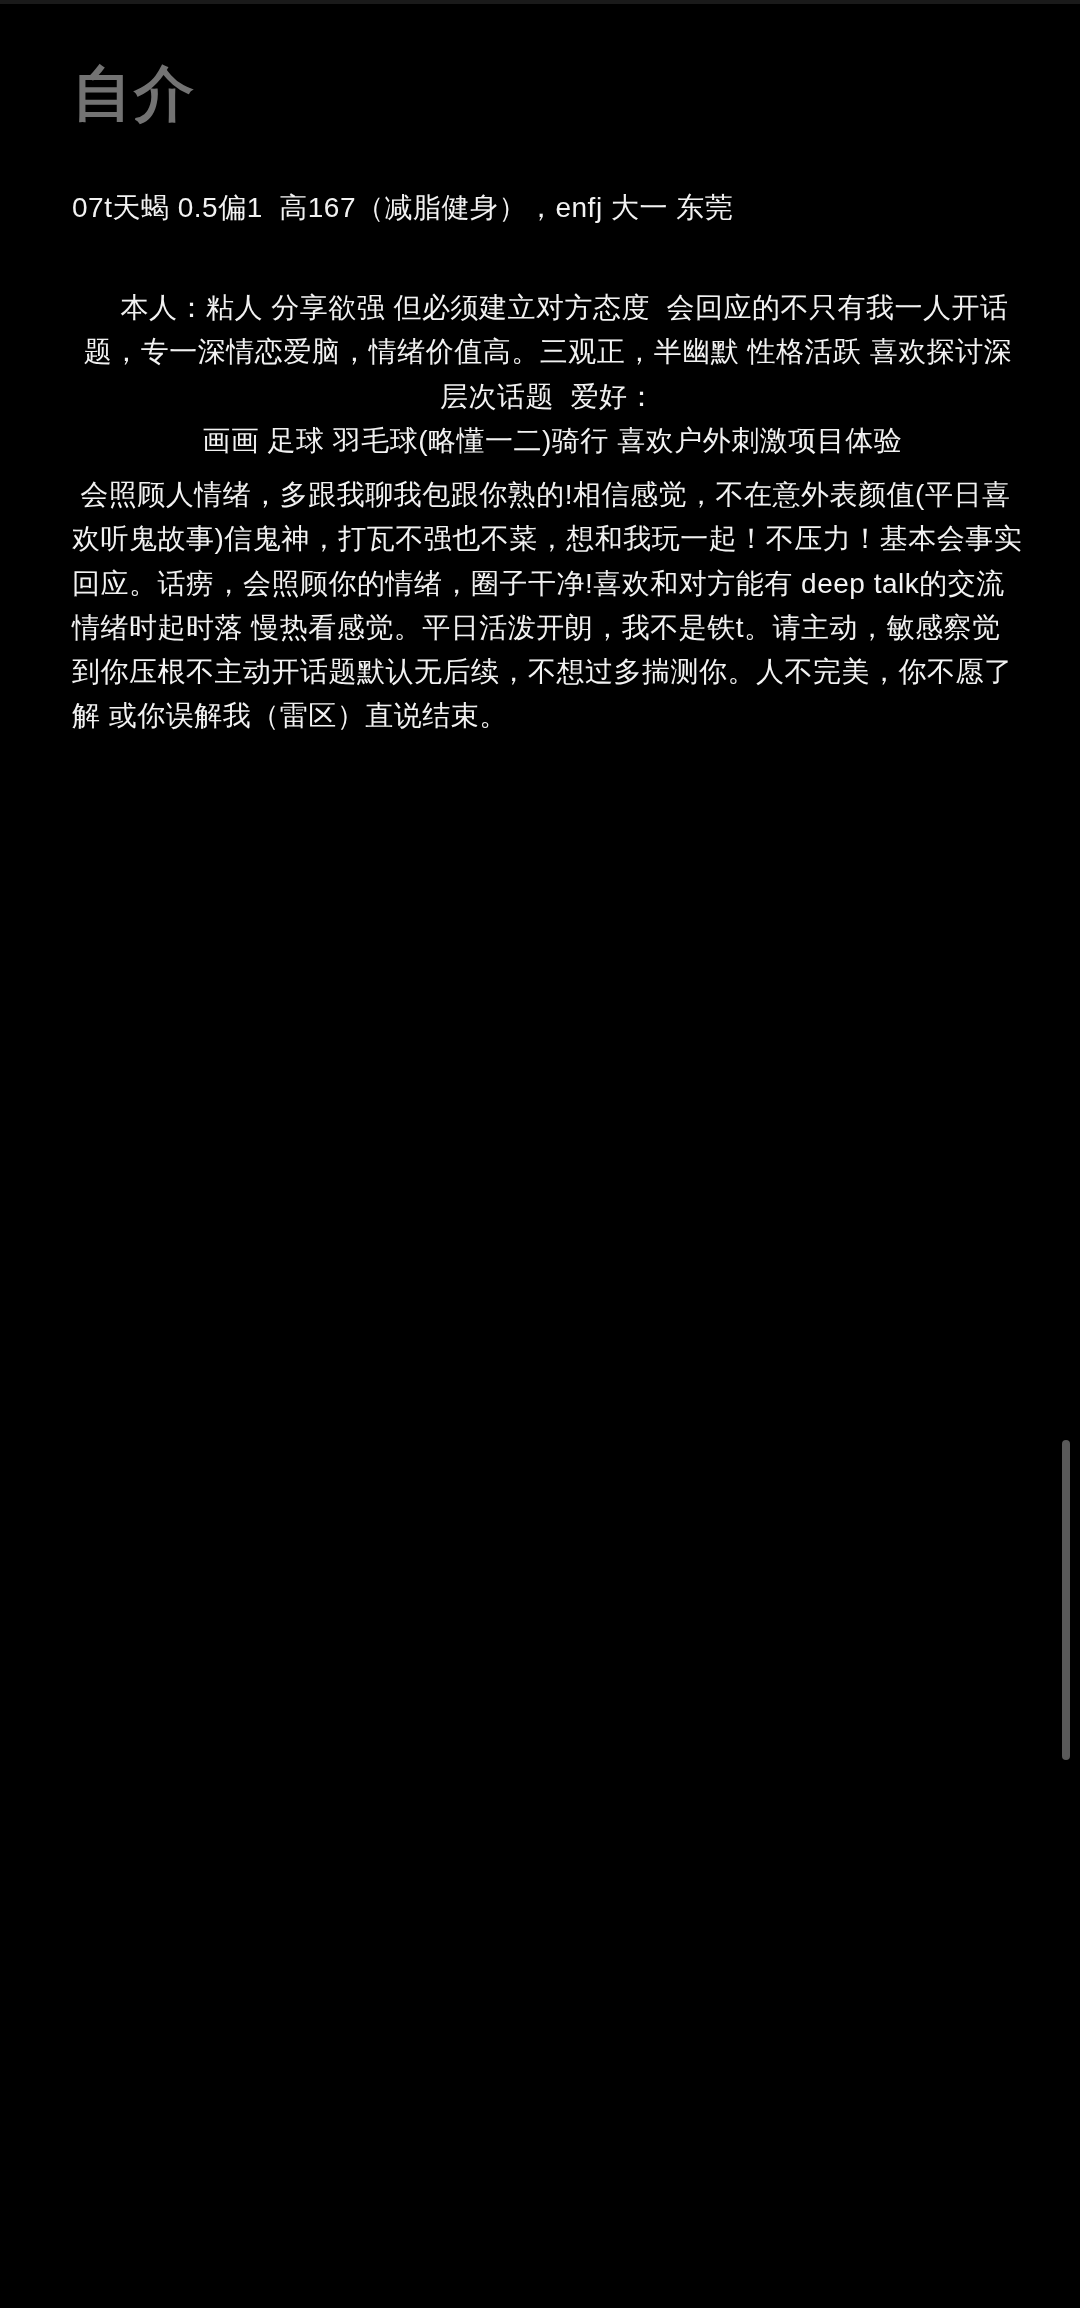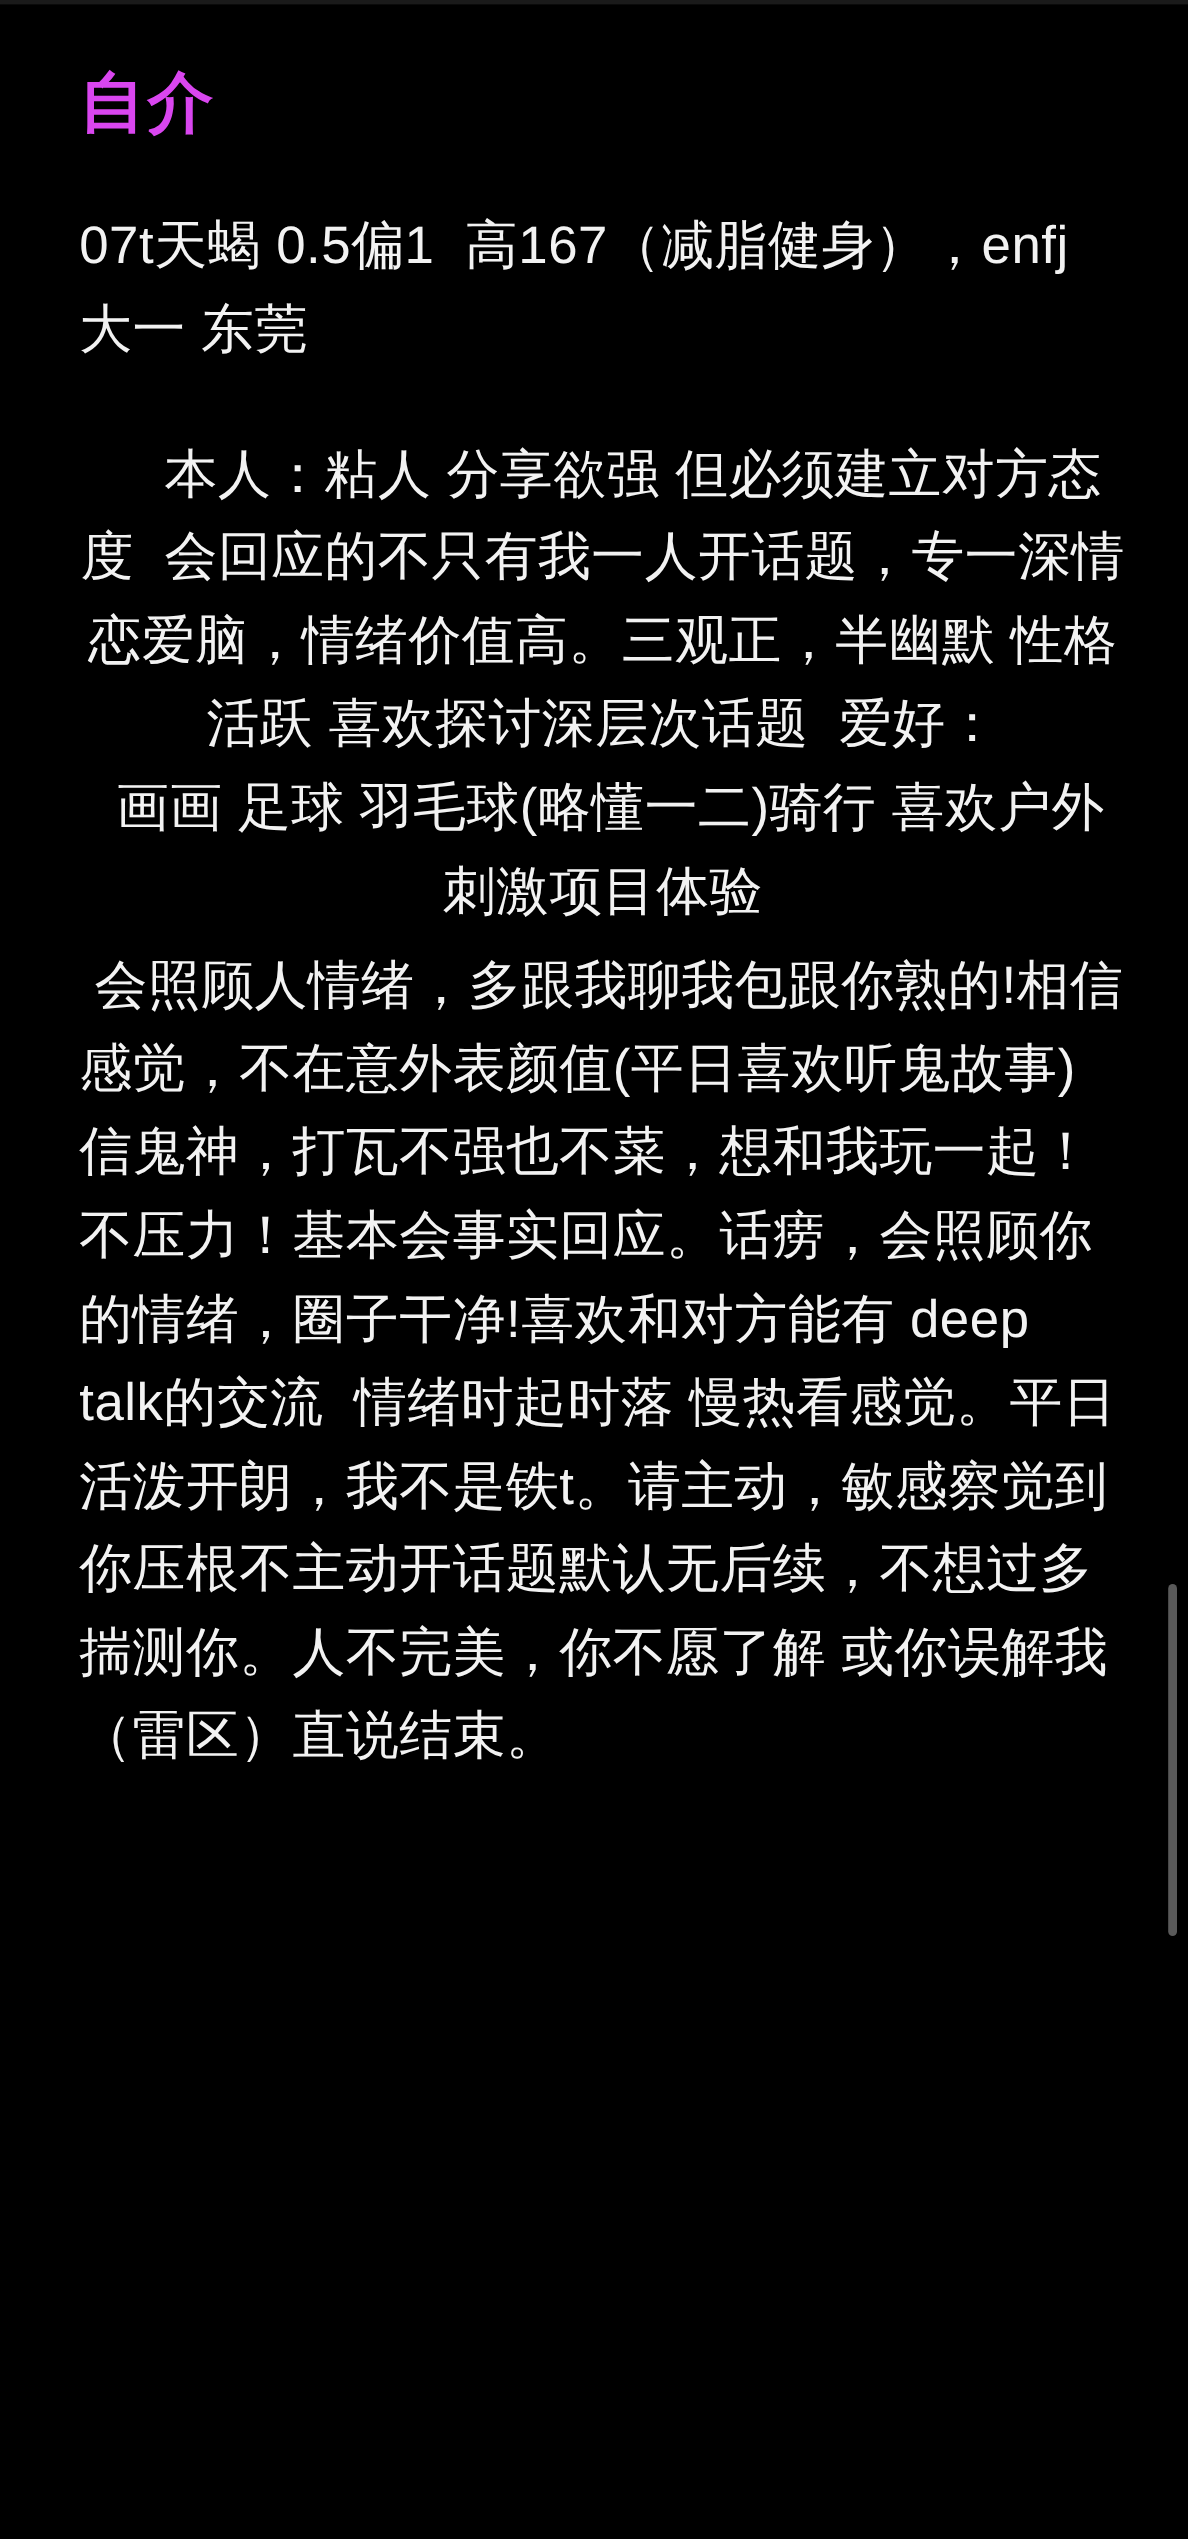--- a/index.html
+++ b/index.html
@@ -35,25 +35,25 @@
     width: 1080px;
     padding: 58px 56px 0 72px;
     box-sizing: border-box;
   }
   .page-title {
     font-size: 60px;
     font-weight: bold;
     line-height: 1.2;
     letter-spacing: 2px;
     margin: 0 0 56px 0;
-    color: #d946ef;
+    color: #737373;
   }
   .para {
     margin: 0 0 10px 0;
-    font-size: 48px;
+    font-size: 28px;
     line-height: 1.58;
     white-space: pre-wrap;
     word-break: break-word;
     color: #f2f2f2;
     letter-spacing: 0.5px;
   }
   .para.spaced {
     margin-top: 56px;
     text-align: center;
   }

